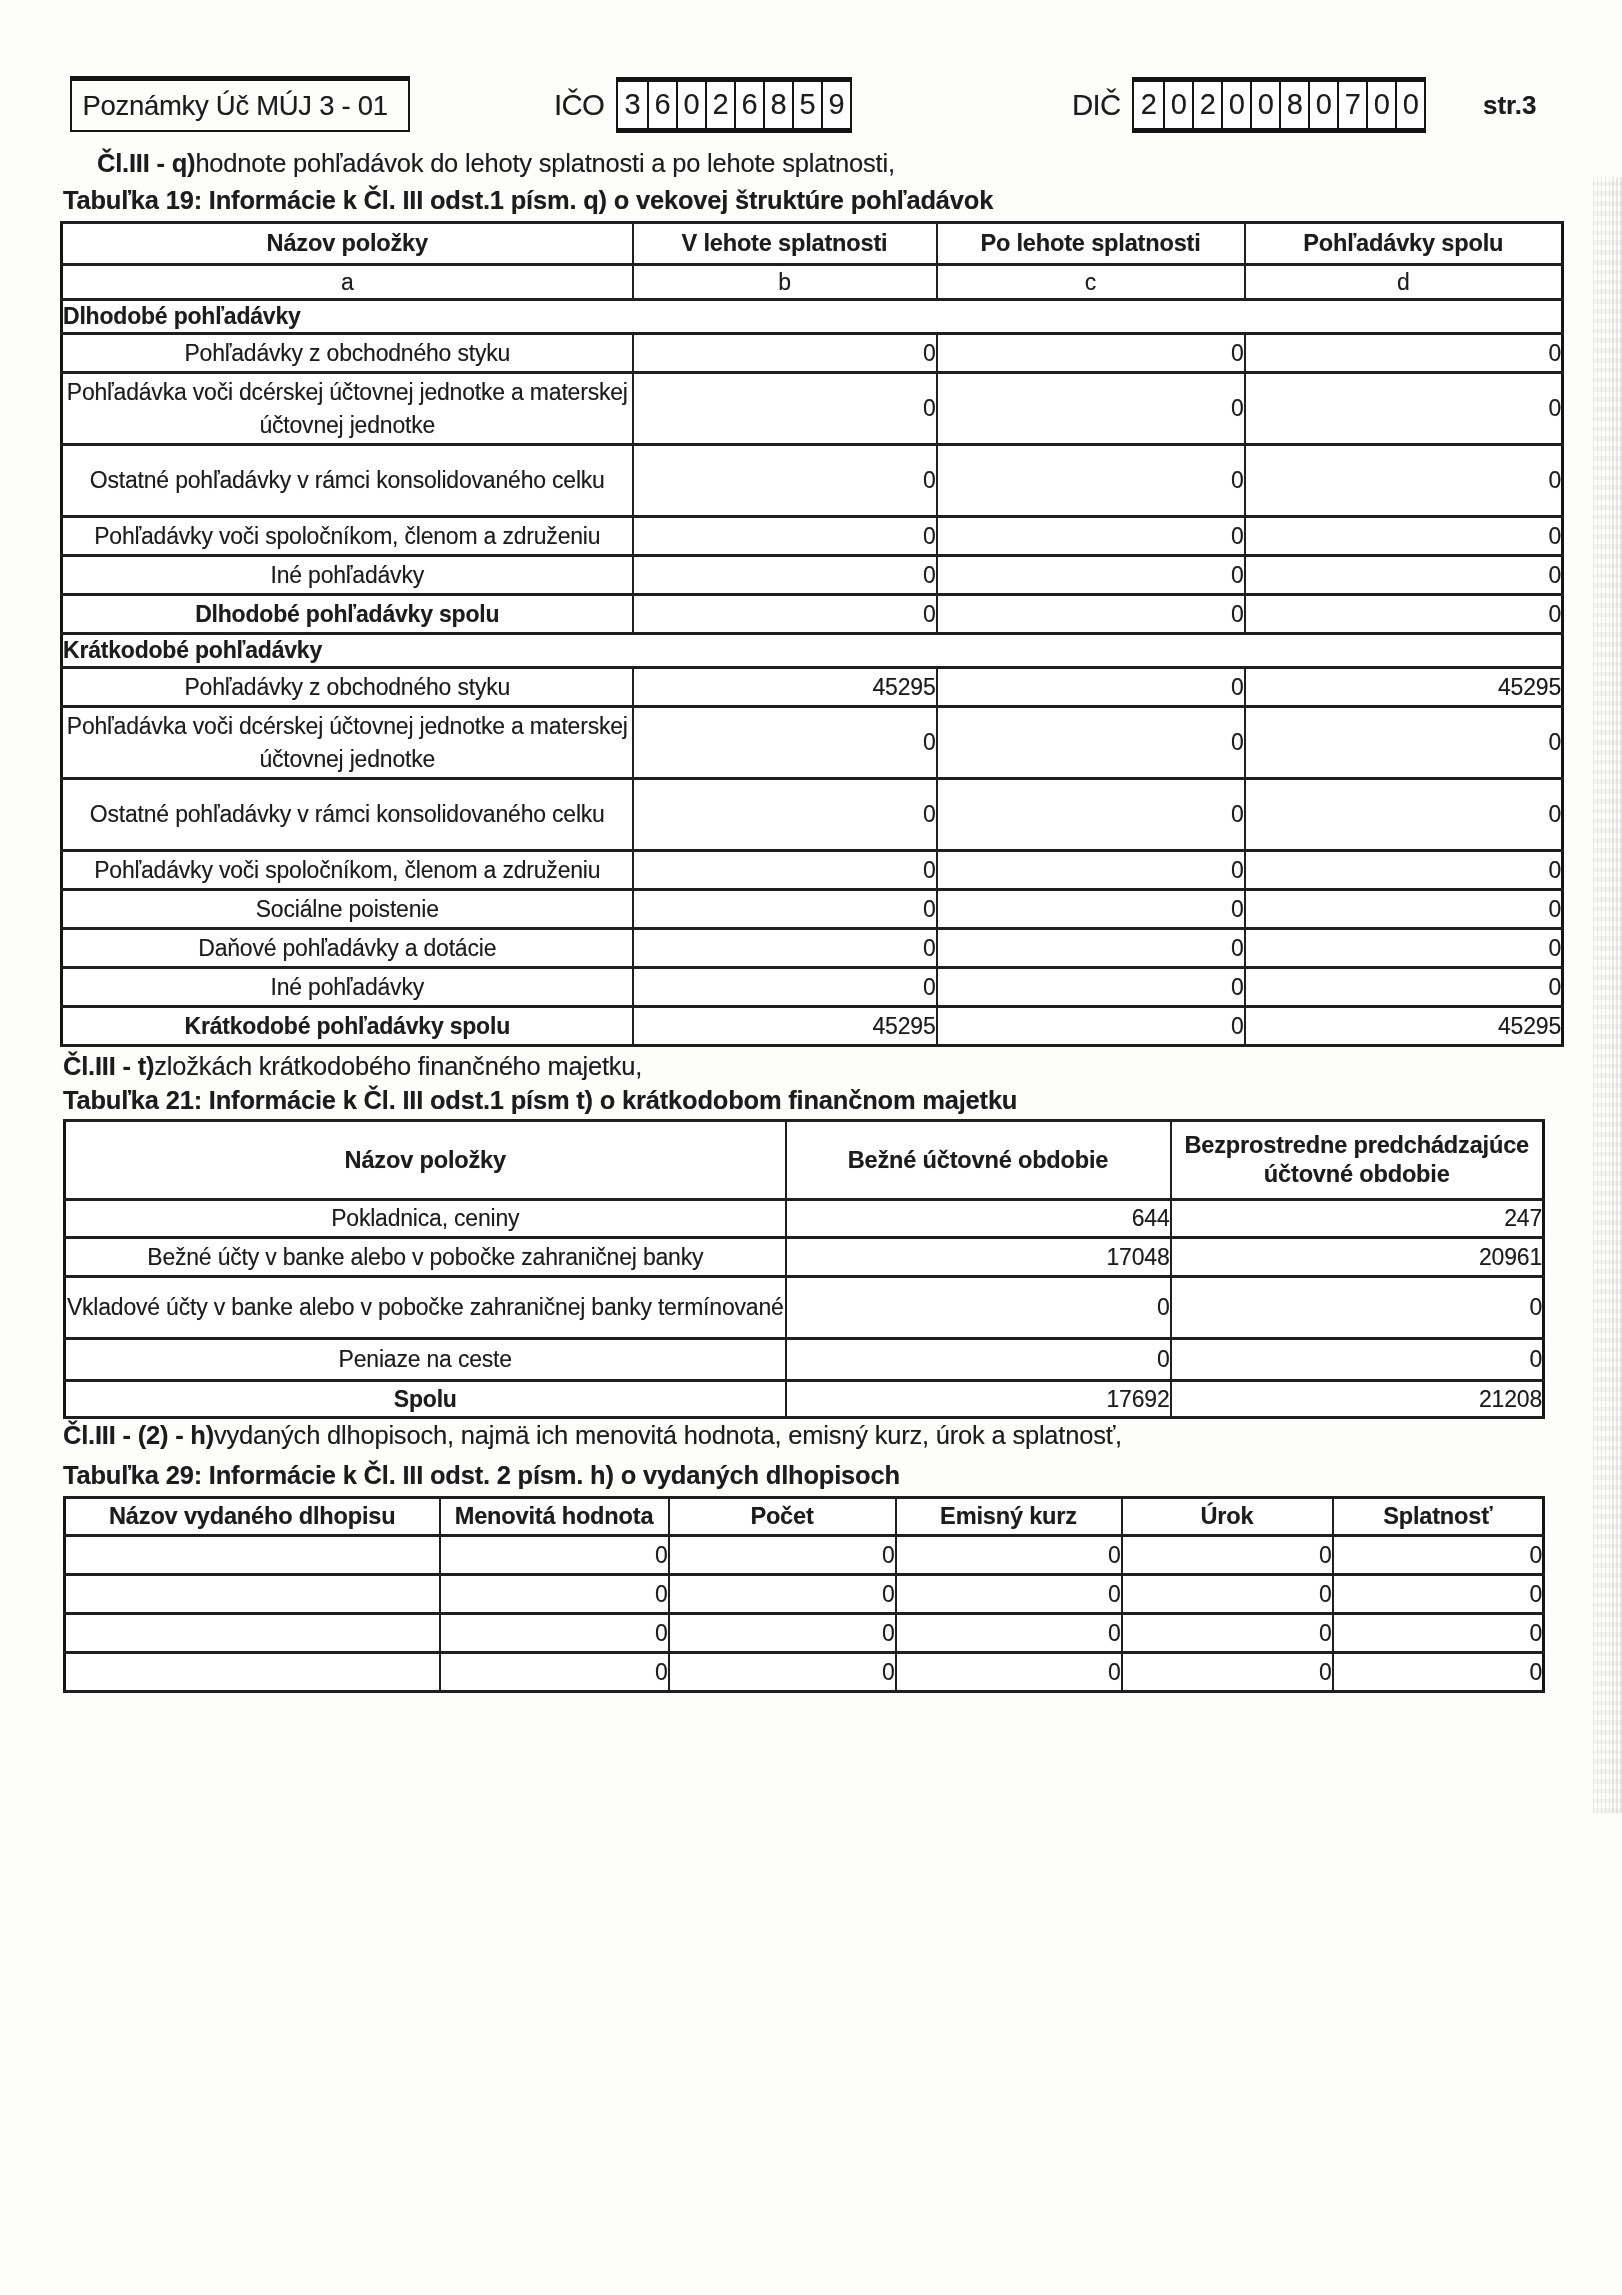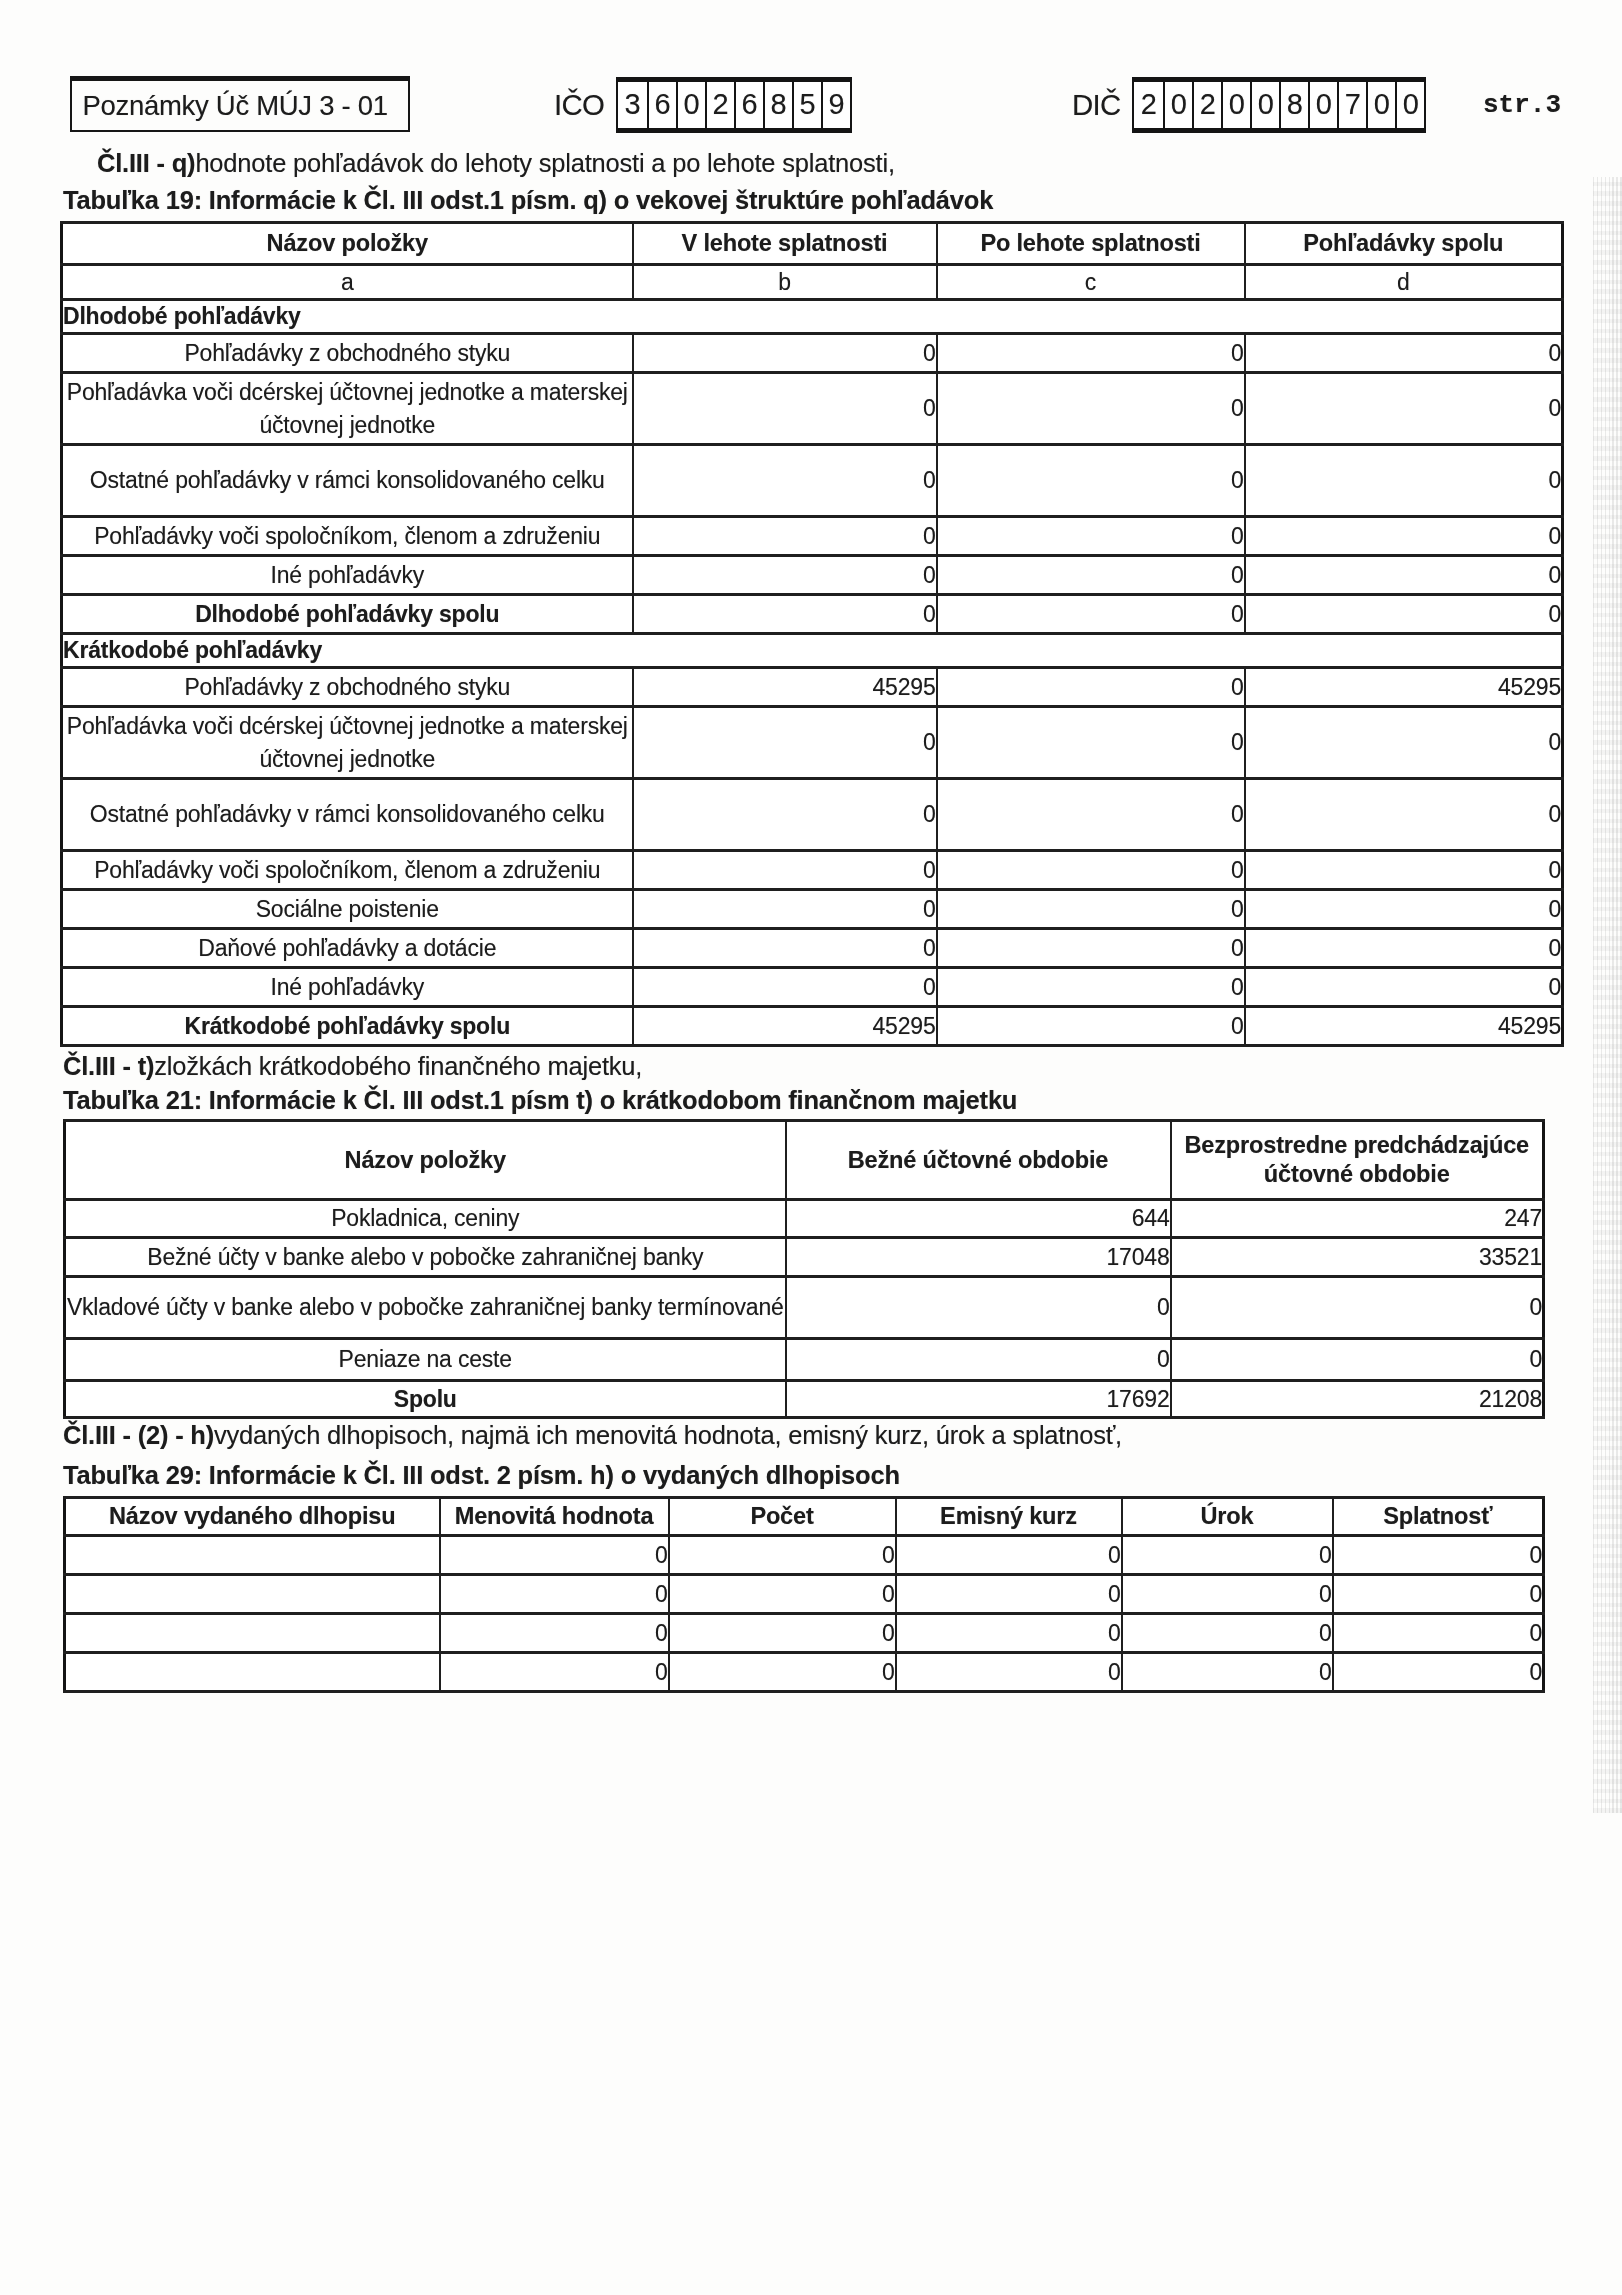--- a/index.html
+++ b/index.html
@@ -23,21 +23,21 @@
   .id-group{ position:absolute; top:75px; height:59px; display:flex; align-items:center; gap:11.8px; }
   .id-group.ico{ left:554px;text-align:right; }
   .id-group.dic{ left:1072px; }
   .id-label{ font-size:29.4px; letter-spacing:-0.7px; }
   .digit-strip{ display:flex; border:2px solid #141414; border-top-width:5.2px; border-bottom-width:5.2px; background:#fff; }
   .digit-cell{
     width:29px; height:46px; display:flex; align-items:center; justify-content:center;
     font-size:29px; border-left:2px solid #141414; box-sizing:border-box;
   }
   .digit-cell:first-child{ border-left:none; }
-  .page-num{ position:absolute; left:1483px; top:90px; font-size:26px; font-weight:700;font-family:Liberation Mono, monospace; }
+  .page-num{ position:absolute; left:1483px; top:90px; font-size:26px; font-weight:700; }
 
   
   .para{ position:absolute; left:63px; font-size:25.5px; letter-spacing:-0.2px; white-space:nowrap; }
   .para .b{ font-weight:700; }
   .tbl-title{ position:absolute; left:63px; font-size:25.5px; font-weight:700; letter-spacing:-0.2px; white-space:nowrap; }
 
   
   table.t{
     position:absolute; border-collapse:collapse; table-layout:fixed; background:#fff;
     border:3.9px solid #141414;
@@ -242,21 +242,21 @@
     <th>Bezprostredne predchádzajúce účtovné obdobie</th>
   </tr>
   <tr style="height:38px">
     <td class="lbl">Pokladnica, ceniny</td>
     <td class="val">644</td>
     <td class="val">247</td>
   </tr>
   <tr style="height:39px">
     <td class="lbl">Bežné účty v banke alebo v pobočke zahraničnej banky</td>
     <td class="val">17048</td>
-    <td class="val">33521</td>
+    <td class="val">20961</td>
   </tr>
   <tr style="height:62px">
     <td class="lbl">Vkladové účty v banke alebo v pobočke zahraničnej banky termínované</td>
     <td class="val">0</td>
     <td class="val">0</td>
   </tr>
   <tr style="height:42px">
     <td class="lbl">Peniaze na ceste</td>
     <td class="val">0</td>
     <td class="val">0</td>

